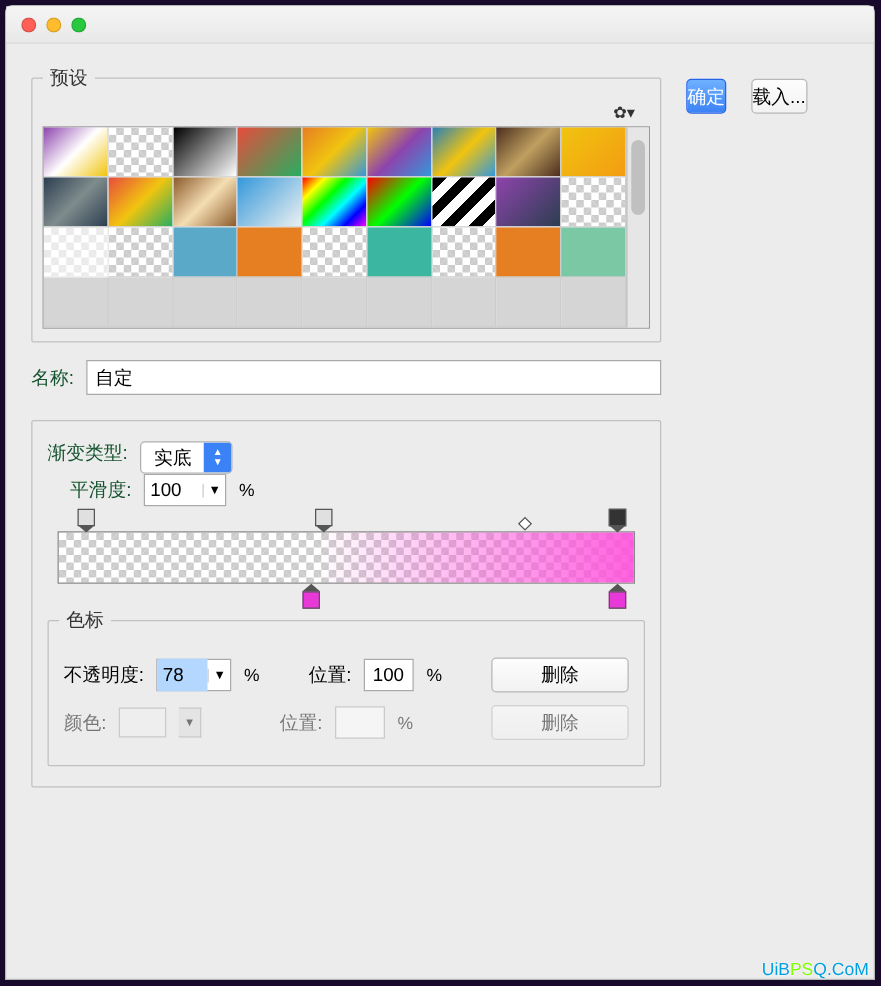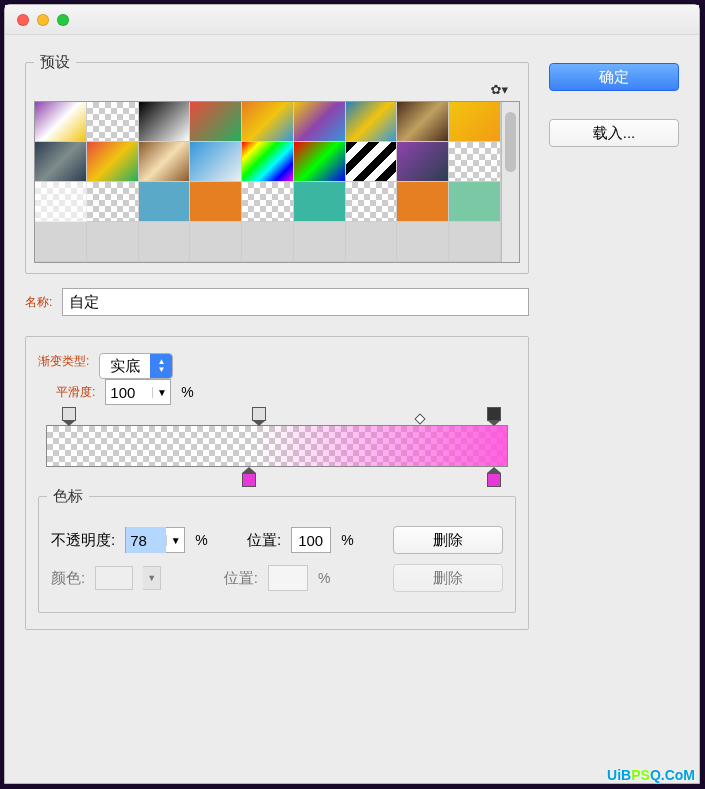--- a/index.html
+++ b/index.html
@@ -7,33 +7,33 @@
 .window { width: 696px; height: 780px; margin: 4px; background: #ececec; border: 1px solid #b8b8b8; border-radius: 6px 6px 0 0; box-shadow: 0 0 6px rgba(0,0,0,0.3); }
 .titlebar { height: 30px; display: flex; align-items: center; padding: 0 12px; border-bottom: 1px solid #d8d8d8; background: linear-gradient(#f5f5f5, #e8e8e8); position: relative; }
 .traffic { display: flex; gap: 8px; }
 .dot { width: 12px; height: 12px; border-radius: 50%; border: 0.5px solid rgba(0,0,0,0.15); }
 .dot.r { background: #ff5f57; }
 .dot.y { background: #ffbd2e; }
 .dot.g { background: #28c840; }
 .title { position: absolute; left: 0; right: 0; text-align: center; font-size: 15px; color: #4a4a4a; }
 .content { display: flex; padding: 18px 20px; gap: 20px; }
 .left { flex: 1; }
-.right { width: 130px; display: flex; flex-direction: column; gap: 10px; padding-top: 10px; }
+.right { width: 130px; display: flex; gap: 10px; padding-top: 10px; }
 fieldset { border: 1px solid #c0c0c0; border-radius: 2px; padding: 10px 8px; margin: 0; }
 legend { padding: 0 6px; font-size: 15px; color: #333; }
 .presets-head { display: flex; justify-content: flex-end; margin-bottom: 4px; padding-right: 12px; }
 .gear { font-size: 13px; color: #333; cursor: pointer; }
 .presets-box { display: flex; border: 1px solid #999; background: #fff; }
 .grid { flex: 1; display: grid; grid-template-columns: repeat(9, 1fr); grid-auto-rows: 40px; }
 .sw { border-right: 1px solid #ccc; border-bottom: 1px solid #ccc; }
 .scrollbar { width: 18px; background: #e6e6e6; border-left: 1px solid #bbb; position: relative; }
 .thumb { position: absolute; top: 10px; left: 3px; right: 3px; height: 60px; background: #c0c0c0; border-radius: 6px; }
 .checker { background-image: linear-gradient(45deg,#ccc 25%,transparent 25%),linear-gradient(-45deg,#ccc 25%,transparent 25%),linear-gradient(45deg,transparent 75%,#ccc 75%),linear-gradient(-45deg,transparent 75%,#ccc 75%); background-size: 12px 12px; background-position: 0 0,0 6px,6px -6px,-6px 0; background-color: #fff; }
 .row { display: flex; align-items: center; gap: 10px; margin-top: 14px; }
-.label { font-size: 12px; color: #c2410c; }
+.label { font-size: 15px; color: #14532d; }
 input[type=text] { border: 1px solid #a9a9a9; padding: 3px 6px; font-size: 15px; background: #fff; }
 .name-input { flex: 1; height: 28px; }
 .btn { display: flex; align-items: center; justify-content: center; height: 28px; border: 1px solid #b8b8b8; border-radius: 4px; background: linear-gradient(#fdfdfd,#f2f2f2); font-size: 15px; cursor: pointer; }
 .btn-primary { background: linear-gradient(#6eb0ff,#3b82f6); border-color: #2563eb; color: #fff; }
 .gradtype-row { display: flex; gap: 10px; }
 .select-mac { display: flex; align-items: center; border: 1px solid #b0b0b0; border-radius: 4px; overflow: hidden; height: 26px; background: #fff; }
 .select-mac .val { padding: 0 10px; font-size: 15px; }
 .select-mac .arrows { width: 22px; align-self: stretch; background: #3b82f6; color: #fff; display: flex; flex-direction: column; align-items: center; justify-content: center; font-size: 8px; line-height: 8px; }
 .smooth-row { display: flex; align-items: center; gap: 10px; margin-left: 18px; margin-bottom: 20px; }
 .num-combo { display: flex; align-items: center; border: 1px solid #a9a9a9; background: #fff; height: 26px; }
@@ -55,21 +55,21 @@
 .stops-fieldset { margin-top: 20px; }
 .stop-row { display: flex; align-items: center; gap: 10px; margin: 10px 4px; }
 .stop-row .lbl { font-size: 15px; }
 .stop-row .sp { flex: 1; }
 .stop-row input { width: 40px; height: 26px; text-align: left; }
 .stop-row .sel { background: #b3d7ff; }
 .stop-row.disabled { opacity: 0.5; }
 .color-well { width: 38px; height: 24px; border: 1px solid #aaa; background: #f0f0f0; }
 .color-dd { width: 18px; height: 24px; border: 1px solid #aaa; border-left: none; background: #ddd; display: flex; align-items: center; justify-content: center; font-size: 9px; }
 .small-btn { width: 110px; }
-.footer { position: absolute; bottom: 6px; right: 10px; font-size: 14px; font-weight: bold; color: #00a0e0; text-shadow: 0 0 2px #fff; margin-left: 16px; }
+.footer { position: absolute; bottom: 6px; right: 10px; font-size: 14px; font-weight: normal; color: #00a0e0; text-shadow: 0 0 2px #fff; margin-left: 16px; }
 .footer .ps { color: #7fff00; }
 </style>
 </head>
 <body>
 
 <div class="window">
   <div class="titlebar">
     <div class="traffic">
       <div class="dot r"></div>
       <div class="dot y"></div>

